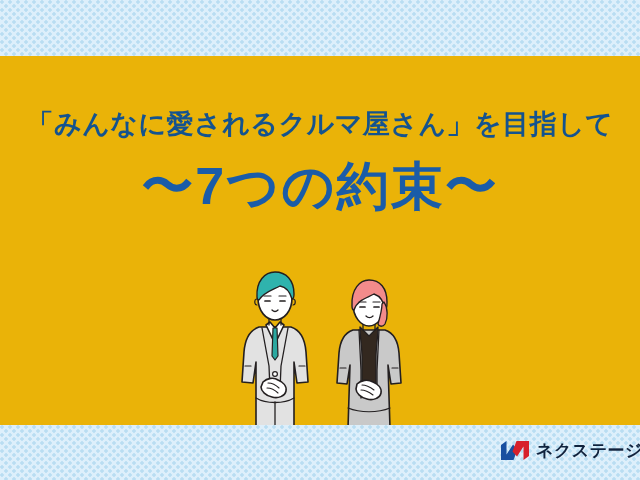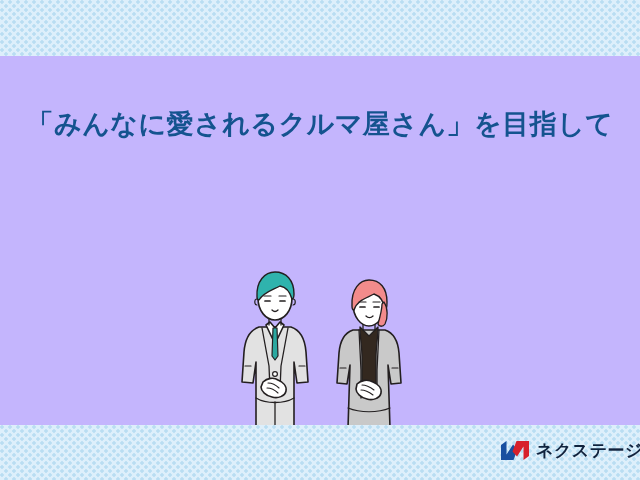--- a/index.html
+++ b/index.html
@@ -12,21 +12,21 @@
     height: 480px;
     overflow: hidden;
     background: #ffffff;
     font-family: "Liberation Sans", "DejaVu Sans", sans-serif;
   }
 
   .banner {
     position: relative;
     width: 640px;
     height: 480px;
-    background: #c4b5fd;
+    background: #eab308;
     overflow: hidden;
   }
 
   
   .dot-band {
     position: absolute;
     left: 0;
     width: 640px;
     background-color: #ddeffb;
     background-image:
@@ -106,20 +106,21 @@
 </style>
 </head>
 <body>
 
 <div class="banner">
 
   <div class="dot-band top"></div>
 
   <div class="headline-wrap">
     <div class="headline-line1">「みんなに愛されるクルマ屋さん」を目指して</div>
+    <div class="headline-line2">〜7つの約束〜</div>
   </div>
 
   <div class="figures">
     <svg width="180" height="158" viewBox="0 0 180 158" xmlns="http://www.w3.org/2000/svg">
       <g stroke="#231f20" stroke-width="1.6" stroke-linecap="round" stroke-linejoin="round" fill="none">
 
         <path d="M23 57 C14 60 9 69 8 82 L6 112 L17 113 L20 92 L20 158 L58 158 L58 92 L61 113 L72 112 L70 82 C69 69 64 60 55 57 Z" fill="#e2e2e2"></path>
 
         <path d="M30 55 L39 74 L48 55 L44 52 L39 58 L34 52 Z" fill="#ffffff"></path>
 

